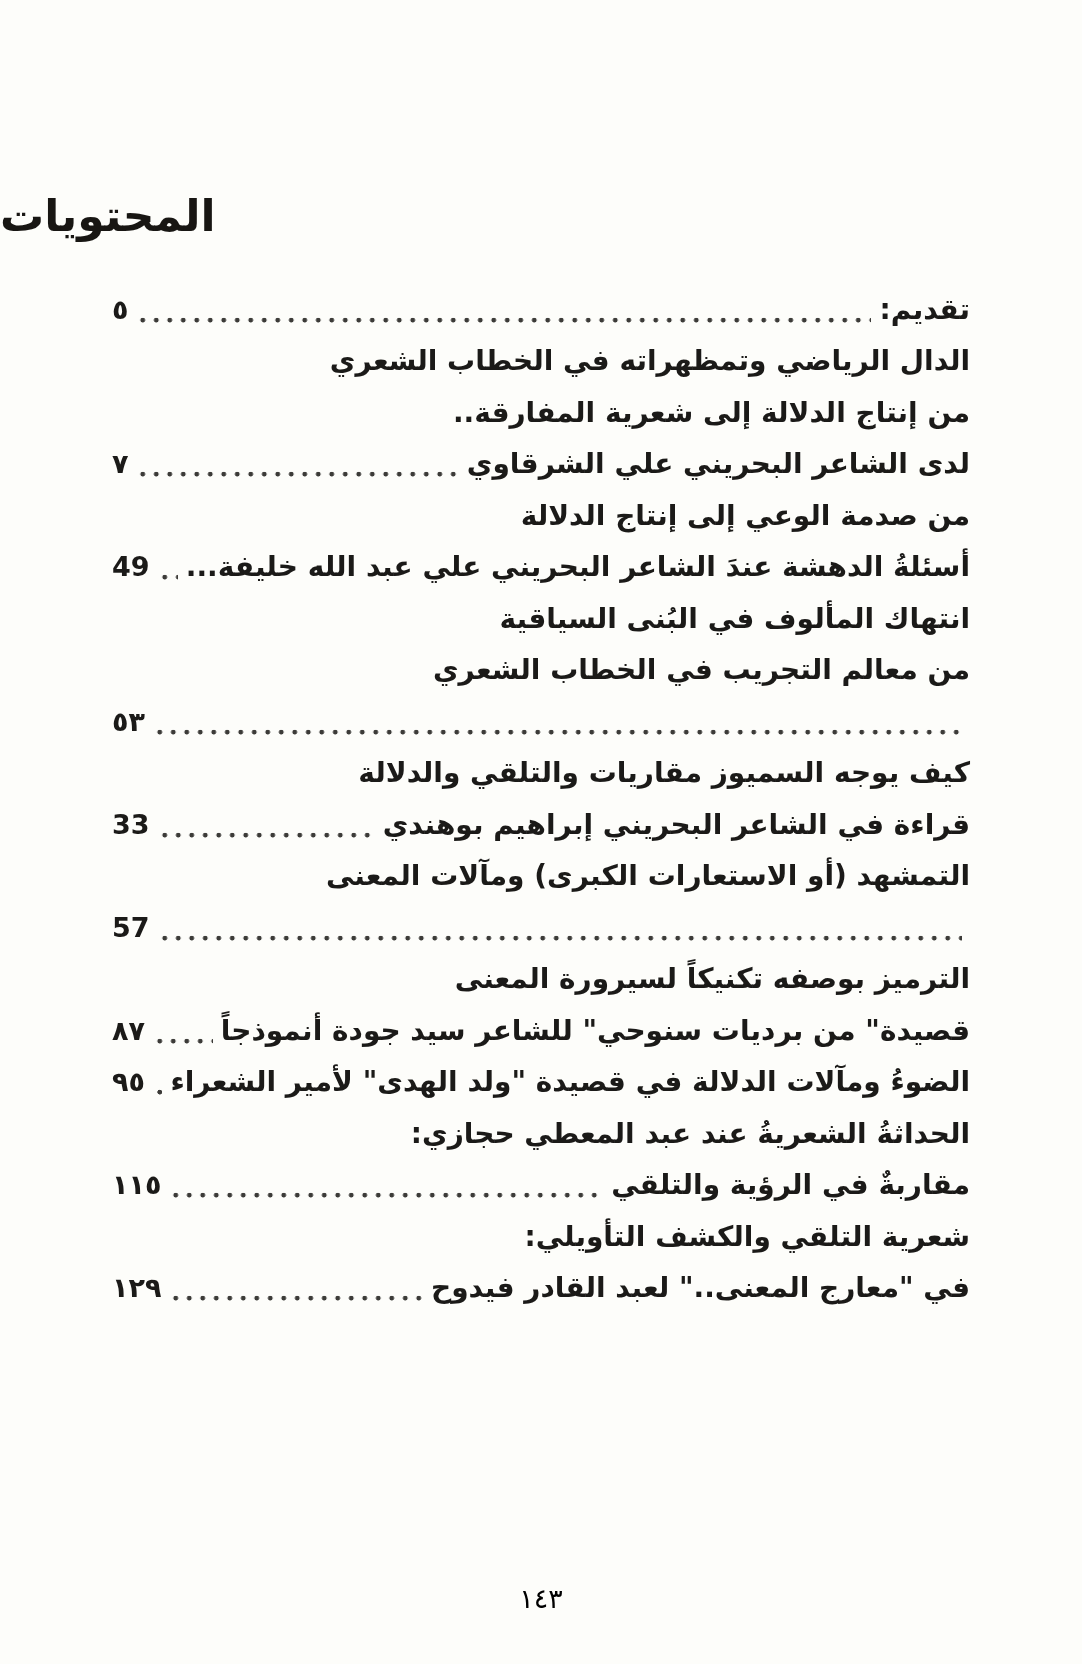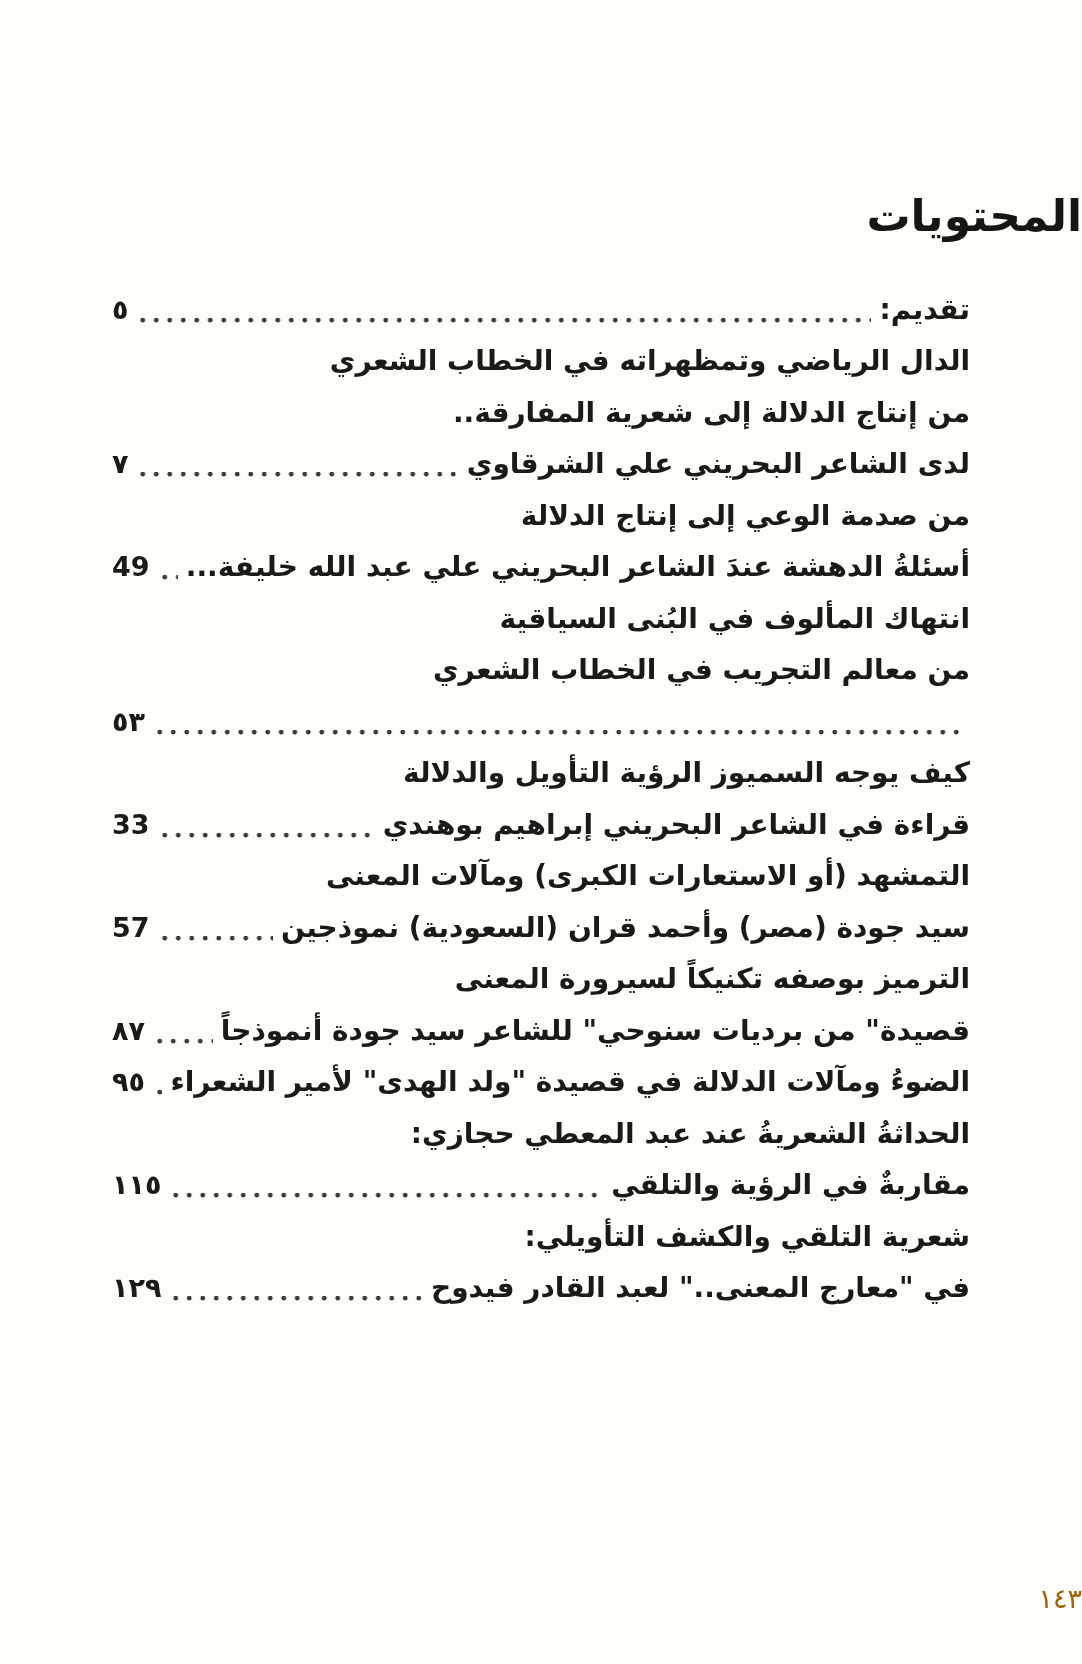--- a/index.html
+++ b/index.html
@@ -17,21 +17,21 @@
   }
   .page {
     position: absolute;
     inset: 0;
   }
   .book-title {
     position: absolute;
     top: 190px;
     left: 0;
     right: 0;
-    text-align: right;
+    text-align: left;
     font-size: 44px;
     font-weight: bold;
     letter-spacing: 1px;
     color: #181613;
     direction: rtl;
   }
   .toc {
     position: absolute;
     top: 281px;
     right: 112px;
@@ -62,23 +62,23 @@
   .entry .n {
     white-space: nowrap;
     line-height: 46px;
     font-size: 27px;
   }
   .footer-pagenum {
     position: absolute;
     bottom: 50px;
     left: 0;
     right: 0;
-    text-align: right;
+    text-align: center;
     font-size: 27px;
-    color: #a16207;
+    color: #000000;
     direction: rtl;
   }
 </style>
 </head>
 <body>
 
 <div class="page">
 
   <div class="book-title">المحتويات</div>
 
@@ -111,32 +111,31 @@
         <span class="t">انتهاك المألوف في البُنى السياقية</span>
       </div>
       <div class="entry nopage">
         <span class="t">من معالم التجريب في الخطاب الشعري</span>
       </div>
       <div class="entry">
         <span class="dots"></span>
         <span class="n">٥٣</span>
       </div>
       <div class="entry nopage">
-        <span class="t">كيف يوجه السميوز الرؤية التأويل والدلالة</span>
+        <span class="t">كيف يوجه السميوز مقاريات والتلقي والدلالة</span>
       </div>
       <div class="entry">
         <span class="t">قراءة في الشاعر البحريني إبراهيم بوهندي</span>
         <span class="dots"></span>
         <span class="n">33</span>
       </div>
       <div class="entry nopage">
         <span class="t">التمشهد (أو الاستعارات الكبرى) ومآلات المعنى</span>
       </div>
       <div class="entry">
-        <span class="t">سيد جودة (مصر) وأحمد قران (السعودية) نموذجين</span>
         <span class="dots"></span>
         <span class="n">57</span>
       </div>
       <div class="entry nopage">
         <span class="t">الترميز بوصفه تكنيكاً لسيرورة المعنى</span>
       </div>
       <div class="entry">
         <span class="t">قصيدة" من برديات سنوحي" للشاعر سيد جودة أنموذجاً</span>
         <span class="dots"></span>
         <span class="n">٨٧</span>

